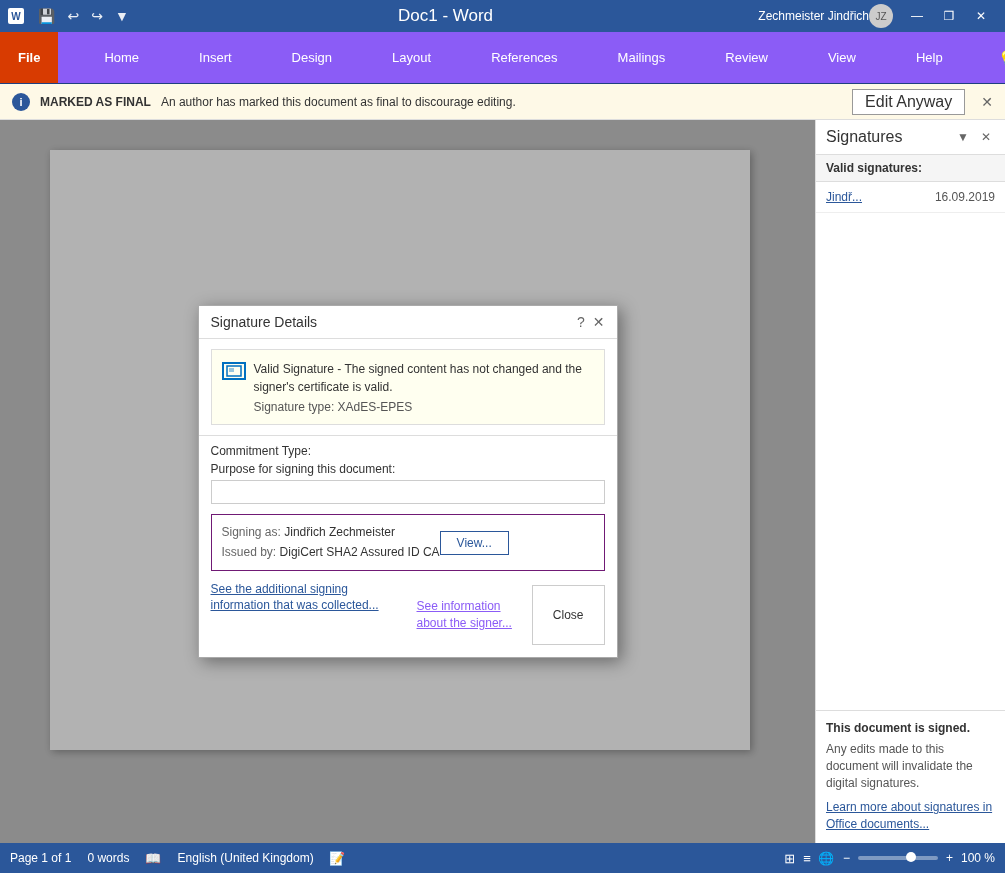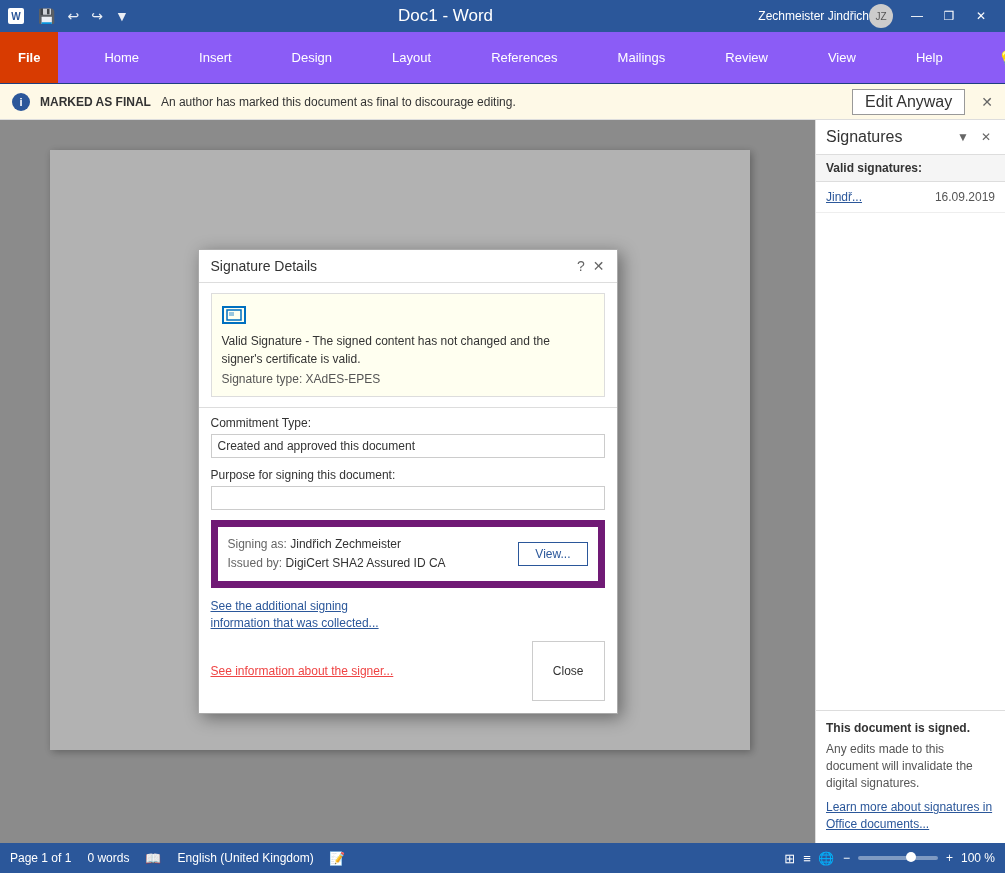--- a/index.html
+++ b/index.html
@@ -227,21 +227,20 @@
     .modal-title-controls { display: flex; gap: 8px; }
     .modal-ctrl-btn { cursor: pointer; color: #666; font-size: 14px; }
     .modal-valid-banner {
       background: #fffff0;
       border: 1px solid #ddd;
       margin: 10px 12px;
       padding: 10px;
       display: flex;
       gap: 8px;
       align-items: flex-start;
-      flex-direction: column;
     }
     .modal-valid-icon {
       width: 24px; height: 18px;
       border: 2px solid #0070c0;
       display: flex; align-items: center; justify-content: center;
       font-size: 10px; color: #0070c0; flex-shrink: 0;
       margin-top: 2px;
     }
     .modal-valid-text { font-size: 12px; color: #333; line-height: 1.5; }
     .modal-sig-type { font-size: 12px; color: #555; margin-top: 4px; }
@@ -254,26 +253,26 @@
       padding: 4px 6px;
       font-size: 12px;
       margin-bottom: 10px;
       color: #333;
       background: white;
     }
     .modal-input-empty {
       height: 24px;
     }
     .modal-signer-row {
-      border: 7px solid #701a75;
+      border: 1px solid #701a75;
       padding: 8px 10px;
       margin-bottom: 10px;
       display: flex;
       align-items: center;
-      justify-content: space-between;
+      justify-content: flex-start;
     }
     .modal-signer-info { font-size: 12px; color: #333; line-height: 1.6; }
     .modal-signer-label { color: #666; }
     .modal-view-btn {
       border: 1px solid #2b579a;
       background: white;
       color: #2b579a;
       padding: 4px 16px;
       font-size: 12px;
       cursor: pointer;
@@ -405,21 +404,20 @@
               <span>Signature type:</span>
               <span>XAdES-EPES</span>
             </div>
           </div>
         </div>
 
         <div class="modal-divider"></div>
 
         <div class="modal-body">
           <div class="modal-label">Commitment Type:</div>
-          <input class="modal-input" type="text" readonly="" value="Created and approved this document" style="">
 
           <div class="modal-label">Purpose for signing this document:</div>
           <input class="modal-input modal-input-empty" type="text" readonly="" value="" style="">
 
           
           <div class="modal-signer-row">
             <div class="modal-signer-info">
               <div>
                 <span class="modal-signer-label">Signing as:</span>
                 <span>Jindřich Zechmeister</span>
@@ -427,24 +425,24 @@
               <div>
                 <span class="modal-signer-label">Issued by:</span>
                 <span>DigiCert SHA2 Assured ID CA</span>
               </div>
             </div>
             <button class="modal-view-btn">View...</button>
           </div>
 
           
           <div class="modal-links-row" style="display: flex; justify-content: space-between; align-items: flex-end; margin-top: 4px;">
-              <div style="display: flex; flex-direction: column; gap: 6px; flex: 1 1 0%;">
+              <div style="display: flex; flex-direction: row; gap: 6px; flex: 1 1 0%;">
                 <a class="modal-link" style="color: rgb(43, 87, 154); text-decoration: underline; cursor: pointer; font-size: 12px; line-height: 1.4; display: block; max-width: 200px;">See the additional signing information that was collected...</a>
                 <div style="display: flex; justify-content: space-between; align-items: center; margin-top: 4px;">
-                  <a class="modal-link" style="color: #ef4444; text-decoration: underline; cursor: pointer; font-size: 12px; line-height: 1.4;">See information about the signer...</a>
+                  <a class="modal-link" style="color: #8b5cf6; text-decoration: underline; cursor: pointer; font-size: 12px; line-height: 1.4;">See information about the signer...</a>
                   <button class="modal-close-btn">Close</button>
                 </div>
               </div>
             </div>
         </div>
       </div>
     </div>
   </div>
 
   <div class="signatures-panel">

